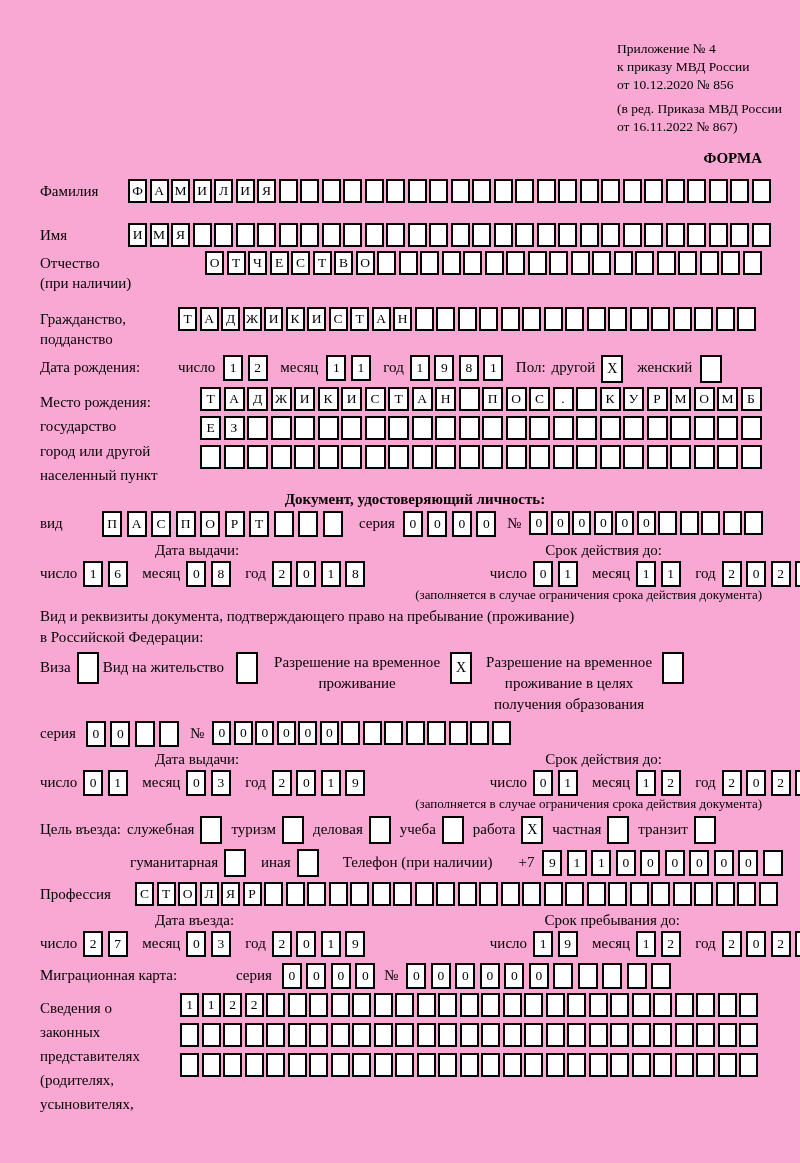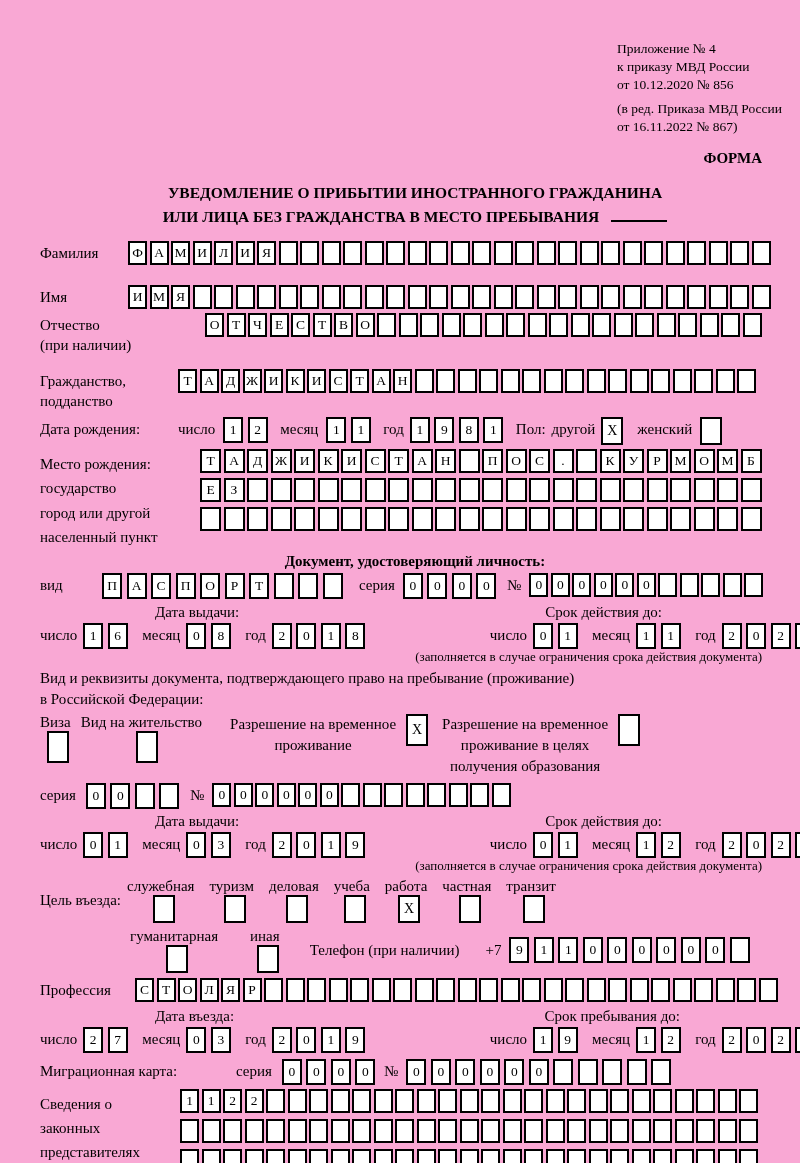--- a/index.html
+++ b/index.html
@@ -37,47 +37,41 @@
   }
   .lb { flex:none; padding-top:4px; }
   .note { font-size:13px; text-align:right; margin-right:28px; line-height:1.25; }
   .dhead { display:flex; font-size:15px; }
   .dhead .h1 { margin-left:115px; }
   .dhead .h2 { margin-left:auto; margin-right:128px; }
   .drow { display:flex; margin-top:2px; }
   .dgroup { display:flex; }
   .dgroup .lb { margin-right:6px; }
   .dgroup .cells { margin-right:10px; }
-  .opt { display:flex; align-items:center;flex-direction:column; }
+  .opt { display:flex; align-items:center; }
   .optlab { margin-right:6px; }
   .vblock { text-align:center; line-height:1.4; }
 </style>
 </head>
 <body>
 
 <div class="page">
 
   <div class="corner">
     <div>Приложение № 4</div>
     <div>к приказу МВД России</div>
     <div>от 10.12.2020 № 856</div>
     <div class="sub">
       <div>(в ред. Приказа МВД России</div>
       <div>от 16.11.2022 № 867)</div>
     </div>
   </div>
 
   <div class="forma">ФОРМА</div>
 
-  <div class="title">
-    <div>УВЕДОМЛЕНИЕ О ПРИБЫТИИ ИНОСТРАННОГО ГРАЖДАНИНА</div>
-    <div>
-      <span>ИЛИ ЛИЦА БЕЗ ГРАЖДАНСТВА В МЕСТО ПРЕБЫВАНИЯ</span><span class="uline"></span>
-    </div>
-  </div>
 
 
   <div class="frow" style="margin-top:12px">
     <div class="flabel" style="width:88px">Фамилия</div>
     <div class="cells">
         <span class="cell">Ф</span>
         <span class="cell">А</span>
         <span class="cell">М</span>
         <span class="cell">И</span>
         <span class="cell">Л</span>
@@ -548,21 +542,21 @@
       <span class="optlab">транзит</span>
       <span class="cbox"></span>
     </div>
   </div>
 
   <div class="frow" style="margin-top:5px;align-items:center">
     <div class="opt" style="margin-left:90px">
       <span class="optlab">гуманитарная</span>
       <span class="cbox"></span>
     </div>
-    <div class="opt" style="margin-left:26px">
+    <div class="opt" style="margin-left:15px">
       <span class="optlab">иная</span>
       <span class="cbox"></span>
     </div>
     <span style="margin-left:24px">Телефон (при наличии)</span>
     <span style="margin:0 8px 0 26px">+7</span>
     <span class="cells g">
         <span class="cell">9</span>
         <span class="cell">1</span>
         <span class="cell">1</span>
         <span class="cell">0</span>

